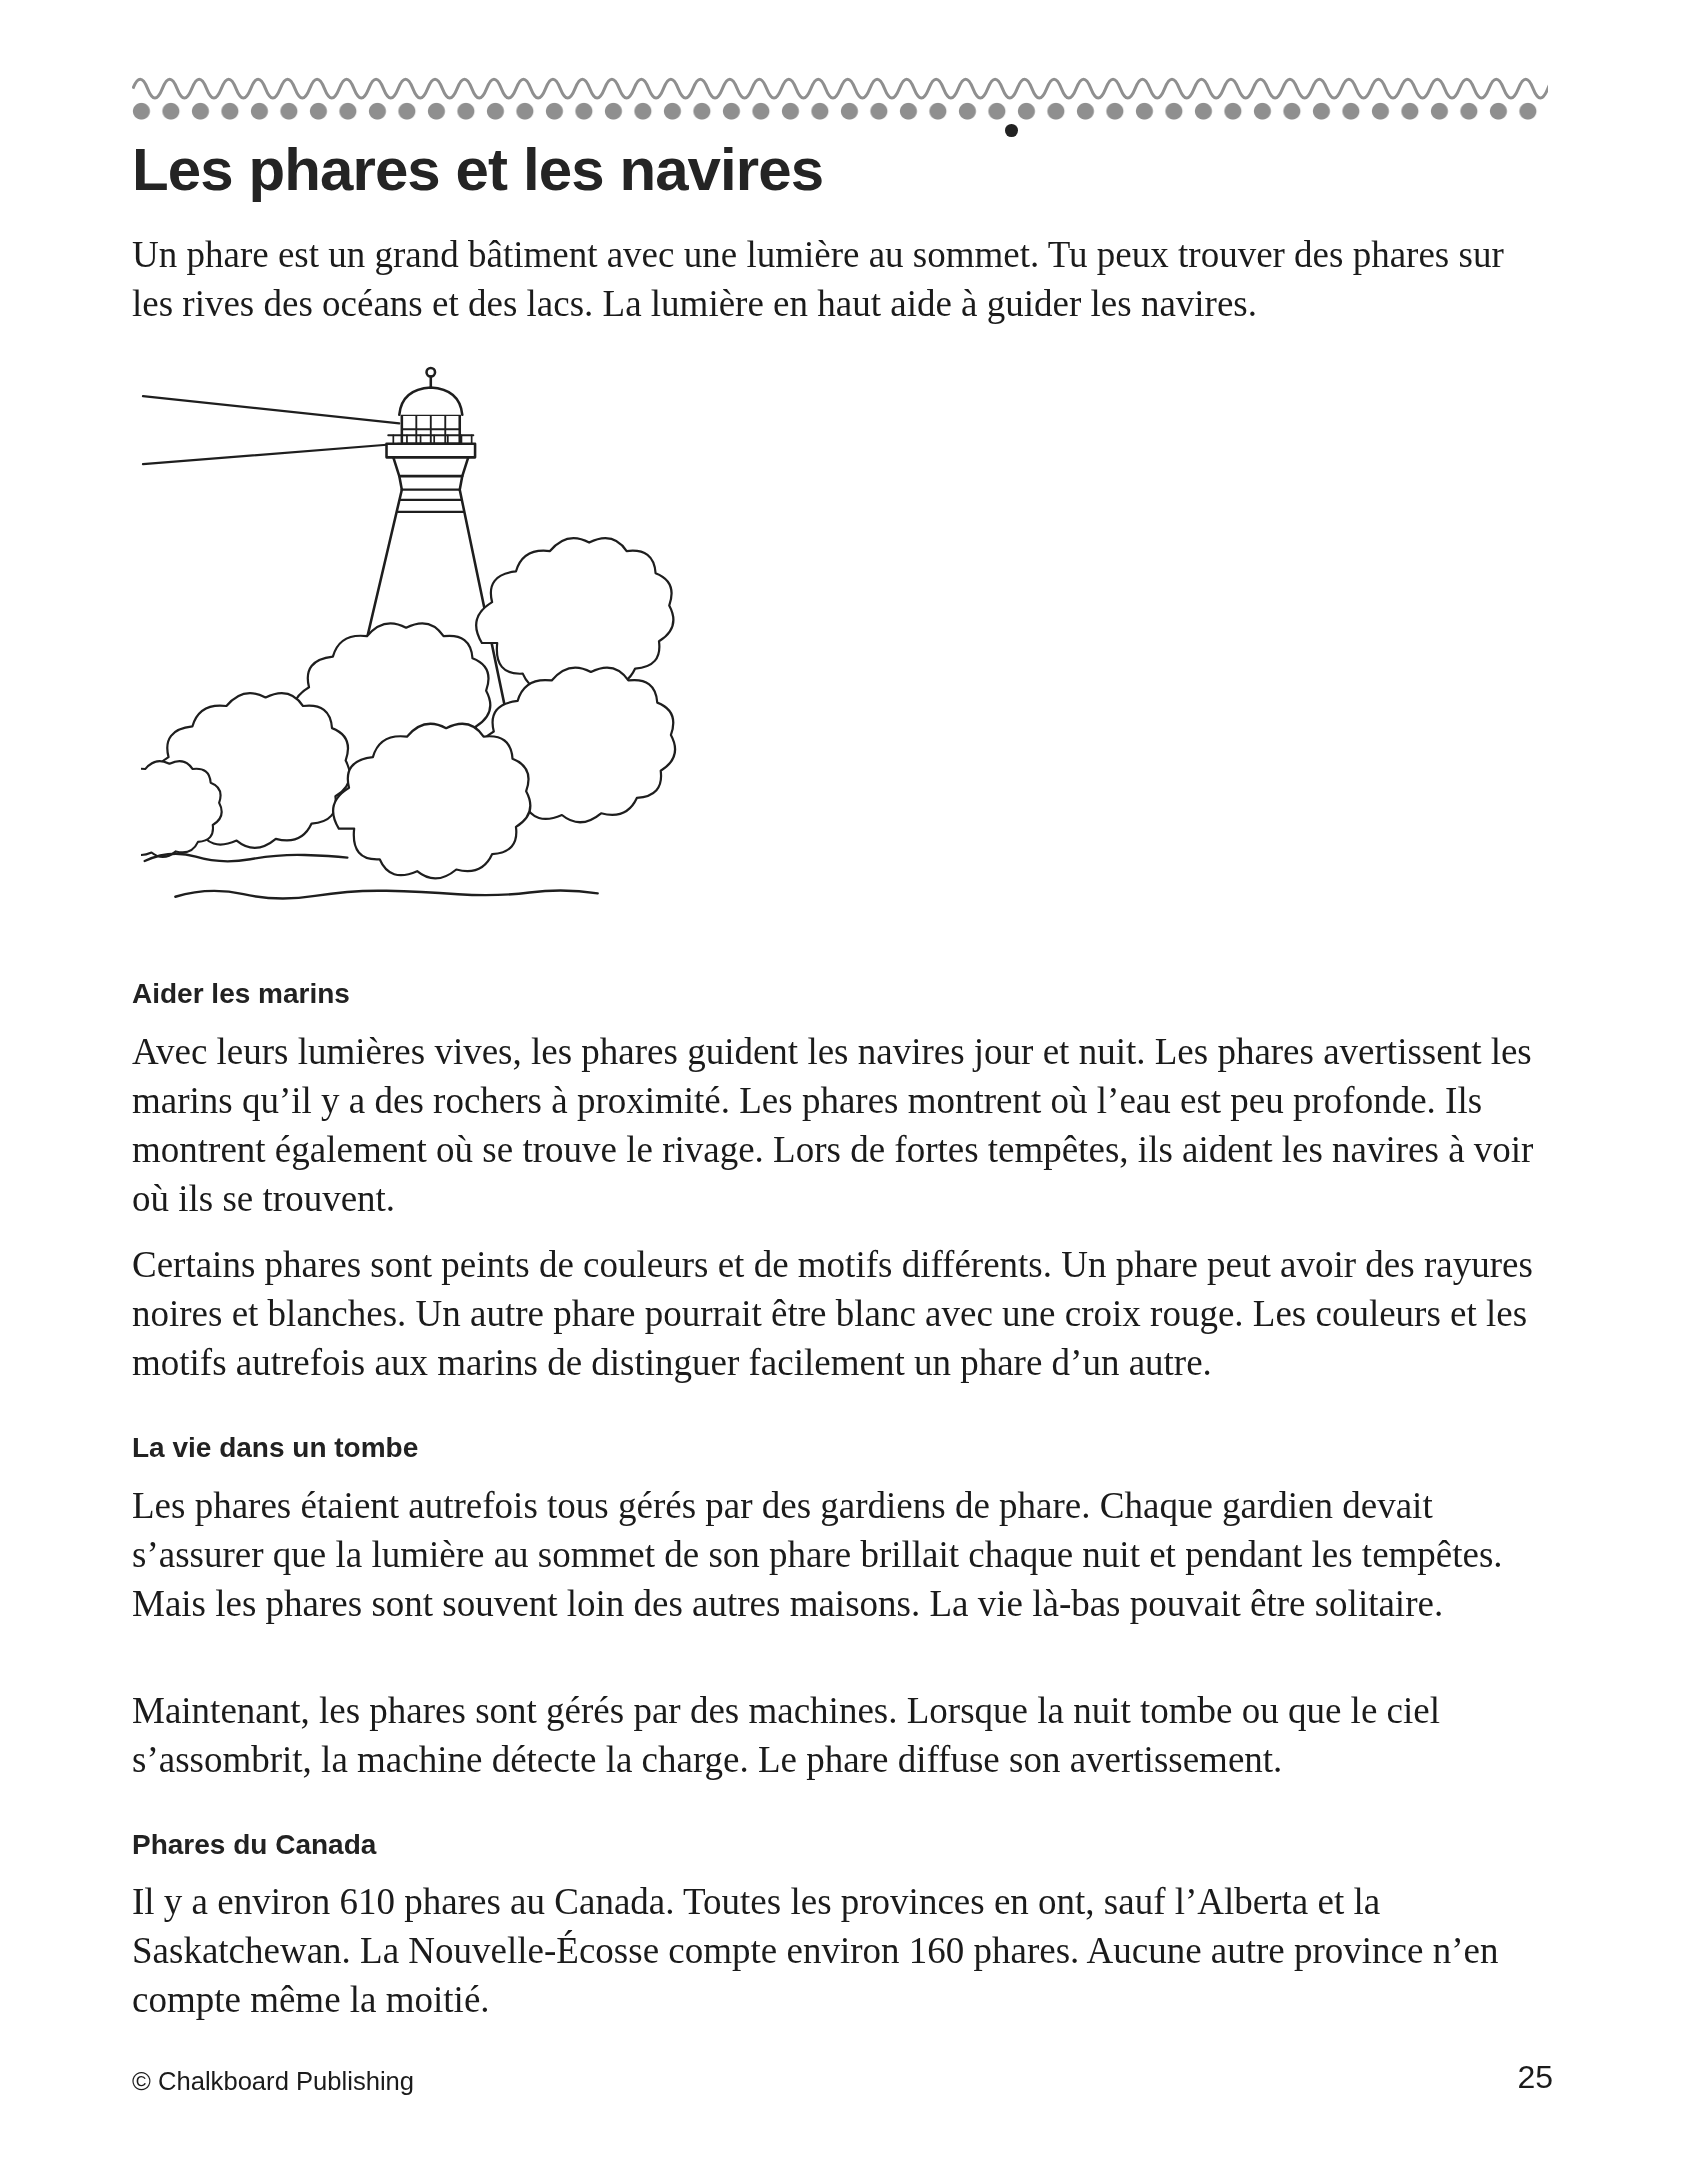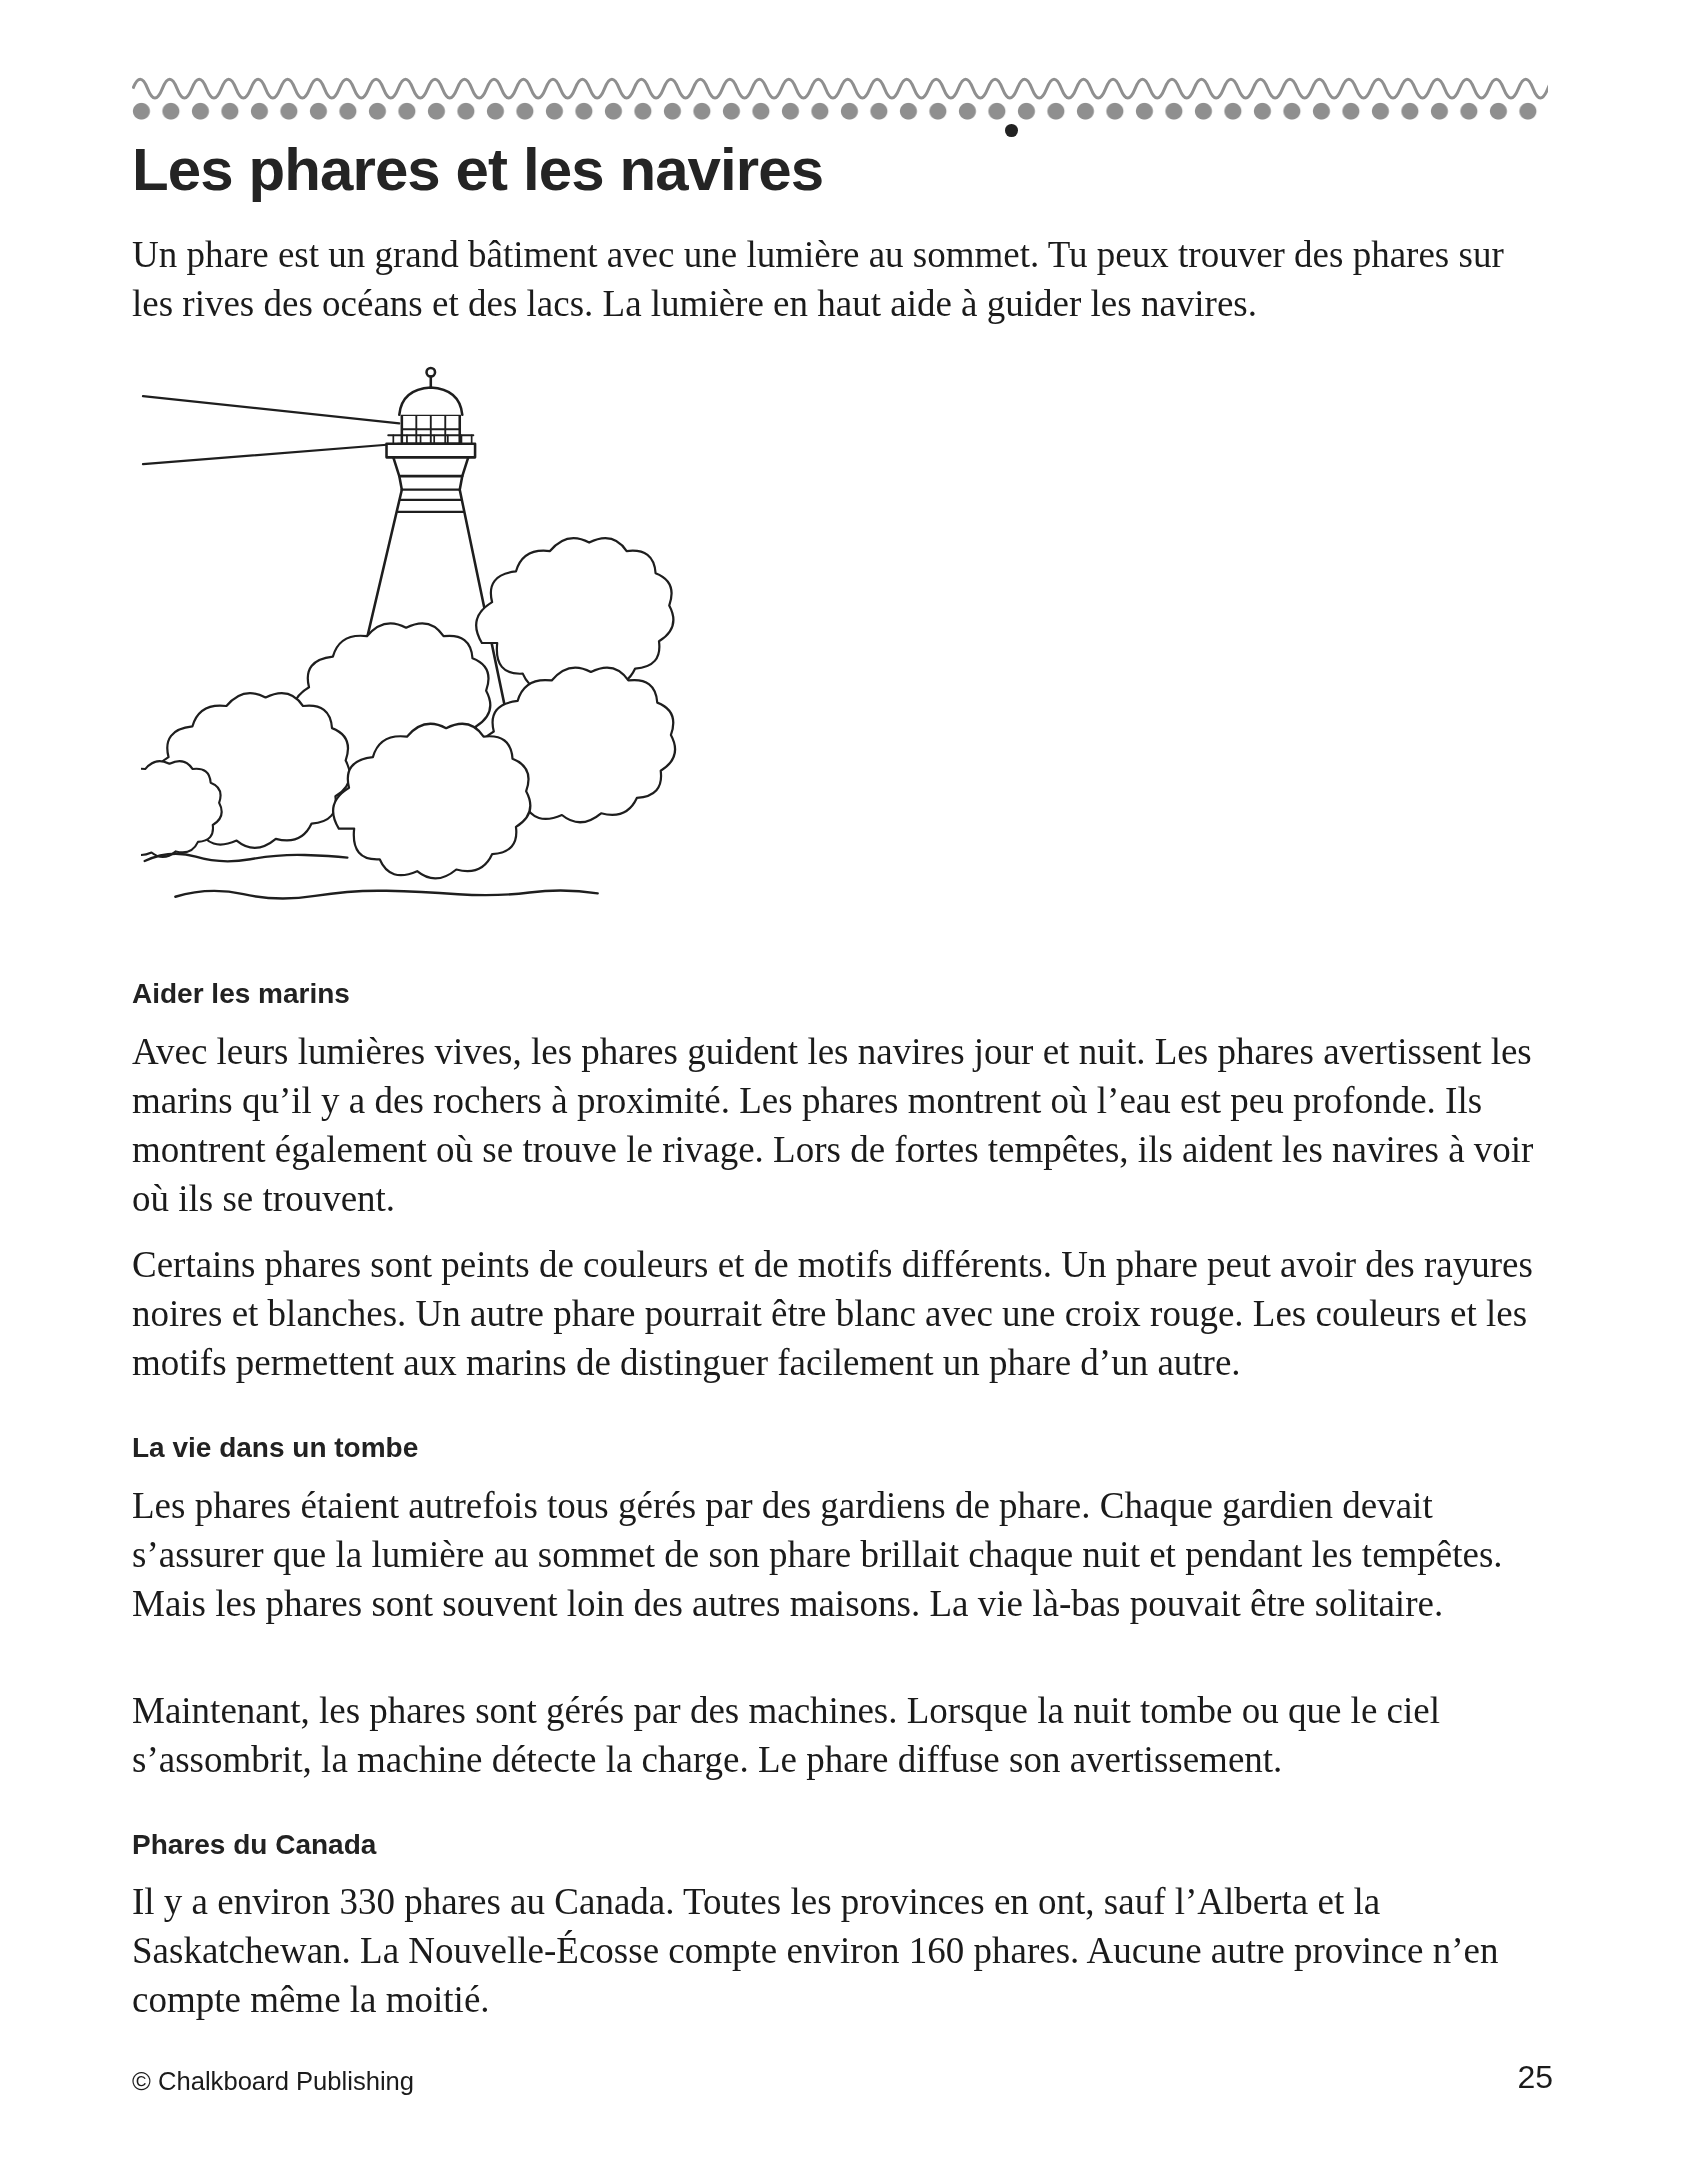--- a/index.html
+++ b/index.html
@@ -112,28 +112,28 @@
 
         <path d="M4 586 q30 -14 60 -5 t64 3 t64 -5 t50 3" stroke-width="2.8"></path>
         <path d="M40 628 q40 -12 80 -3 t84 2 t84 -6 t84 4 t84 -2 t80 1" stroke-width="2.8"></path>
       </g>
     </svg>
   </div>
 
   <h2>Aider les marins</h2>
   <p>Avec leurs lumières vives, les phares guident les navires jour et nuit. Les phares avertissent les marins qu’il y a des rochers à proximité. Les phares montrent où l’eau est peu profonde. Ils montrent également où se trouve le rivage. Lors de fortes tempêtes, ils aident les navires à voir où ils se trouvent.</p>
 
-  <p>Certains phares sont peints de couleurs et de motifs différents. Un phare peut avoir des rayures noires et blanches. Un autre phare pourrait être blanc avec une croix rouge. Les couleurs et les motifs permettent aux marins de distinguer facilement un phare d’un autre.</p>
+  <p>Certains phares sont peints de couleurs et de motifs différents. Un phare peut avoir des rayures noires et blanches. Un autre phare pourrait être blanc avec une croix rouge. Les couleurs et les motifs autrefois aux marins de distinguer facilement un phare d’un autre.</p>
 
   <h2>La vie dans un tombe</h2>
   <p>Les phares étaient autrefois tous gérés par des gardiens de phare. Chaque gardien devait s’assurer que la lumière au sommet de son phare brillait chaque nuit et pendant les tempêtes. Mais les phares sont souvent loin des autres maisons. La vie là-bas pouvait être solitaire.</p>
   <p class="spaced">Maintenant, les phares sont gérés par des machines. Lorsque la nuit tombe ou que le ciel s’assombrit, la machine détecte la charge. Le phare diffuse son avertissement.</p>
 
   <h2>Phares du Canada</h2>
-  <p>Il y a environ 330 phares au Canada. Toutes les provinces en ont, sauf l’Alberta et la Saskatchewan. La Nouvelle-Écosse compte environ 160 phares. Aucune autre province n’en compte même la moitié.</p>
+  <p>Il y a environ 610 phares au Canada. Toutes les provinces en ont, sauf l’Alberta et la Saskatchewan. La Nouvelle-Écosse compte environ 160 phares. Aucune autre province n’en compte même la moitié.</p>
 
   <div class="footer">
     <span class="copyright">© Chalkboard Publishing</span>
     <span class="page-number">25</span>
   </div>
 
 </div>
 
 
 </body></html>

